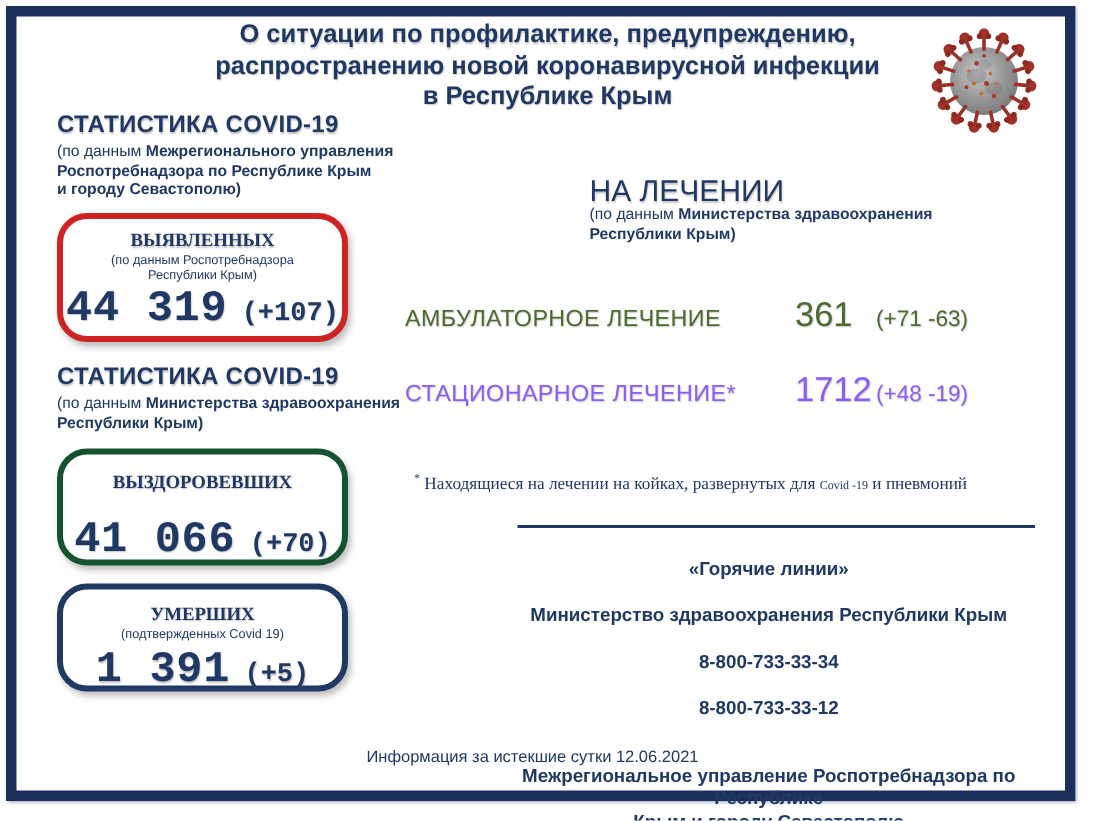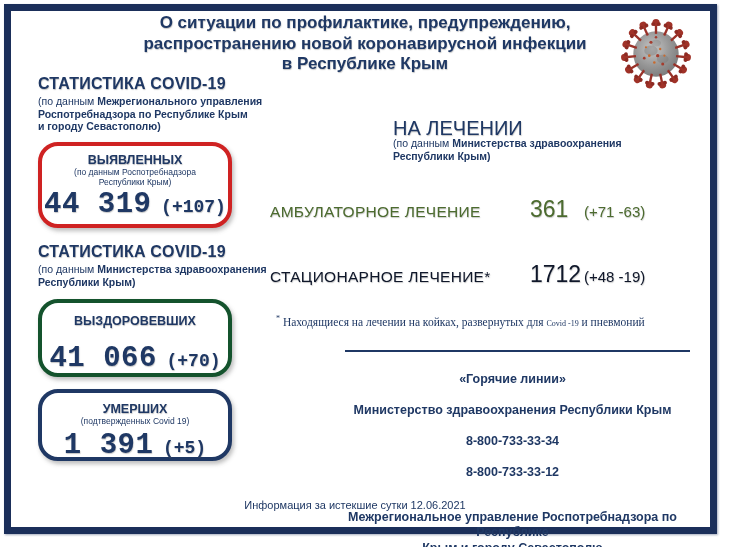--- a/index.html
+++ b/index.html
@@ -30,39 +30,39 @@
   .sec-sub .b { font-weight:bold; }
 
   .card {
     position:absolute; left:38px; width:194px; box-sizing:border-box;
     border-radius:20px; background:#fff; text-align:center;
     box-shadow:2px 3px 4px rgba(110,110,110,.45);
   }
   .card-red   { top:142px; height:86px; border:4px solid #cf2222; }
   .card-green { top:299px; height:78px; border:4px solid #14532d; }
   .card-navy  { top:389px; height:72px; border:4px solid #1f3864; }
-  .card-label { font-size:12.5px; font-weight:bold; }
+  .card-label { font-size:12.5px; font-weight:bold;font-family:Liberation Serif, serif; }
   .card-red .card-label   { margin-top:7px; }
   .card-green .card-label { margin-top:11px; }
   .card-navy .card-label  { margin-top:9px; }
   .card-sub { font-size:8.5px; line-height:10px; white-space:pre-line; }
   .card-value { font-weight:bold;font-family:Liberation Mono, monospace; }
   .card-red .card-value   { margin-top:1px; }
   .card-green .card-value { margin-top:14px; }
   .card-navy .card-value  { margin-top:3px; }
   .num   { font-size:29px; letter-spacing:.5px; }
   .delta { font-size:18px; }
 
   .treat-head { position:absolute; left:393px; top:117px; font-size:20px; font-weight:normal; }
   .treat-sub  { position:absolute; left:393px; top:137px; font-size:10.5px; line-height:13px; white-space:pre-line; }
   .treat-sub .b { font-weight:bold; }
 
   .t-row { position:absolute; left:270px; width:392px; display:flex; align-items:baseline; }
   .t-amb  { top:196px; color:#4c6b2f; }
-  .t-stat { top:261px; color:#0f172a; }
+  .t-stat { top:246px; color:#8b5cf6; }
   .t-label { font-size:15.5px; letter-spacing:.3px; }
   .t-value { margin-left:auto; width:54px; text-align:left; font-size:23px; }
   .t-delta { font-size:15px; width:78px; text-align:left; }
 
   .footnote {
     position:absolute; left:276px; top:314px; width:420px;
     font-family:"Liberation Serif", serif; font-size:11.5px; color:#1f3864;
   }
   .fn-star { font-size:8px; vertical-align:super; }
   .fn-covid { font-size:8px; }

